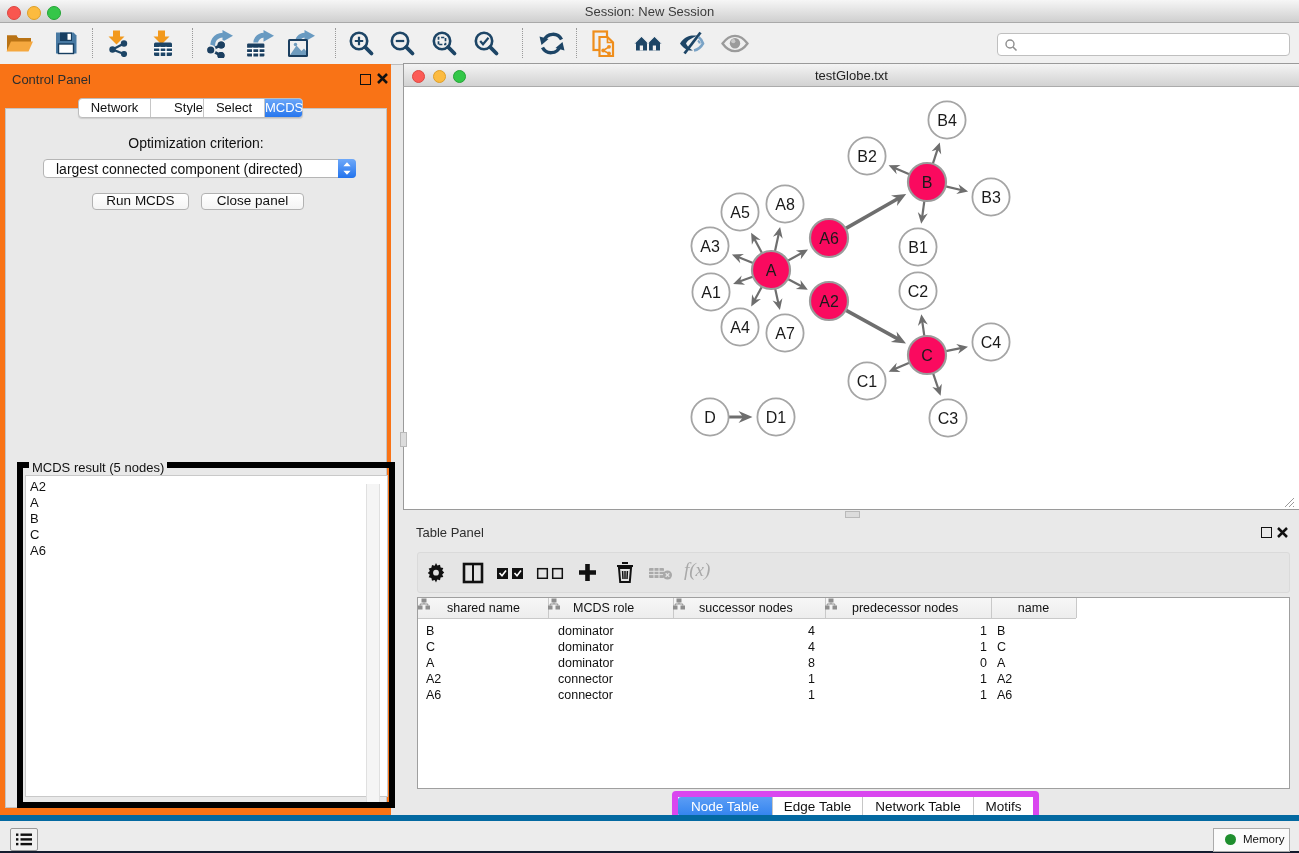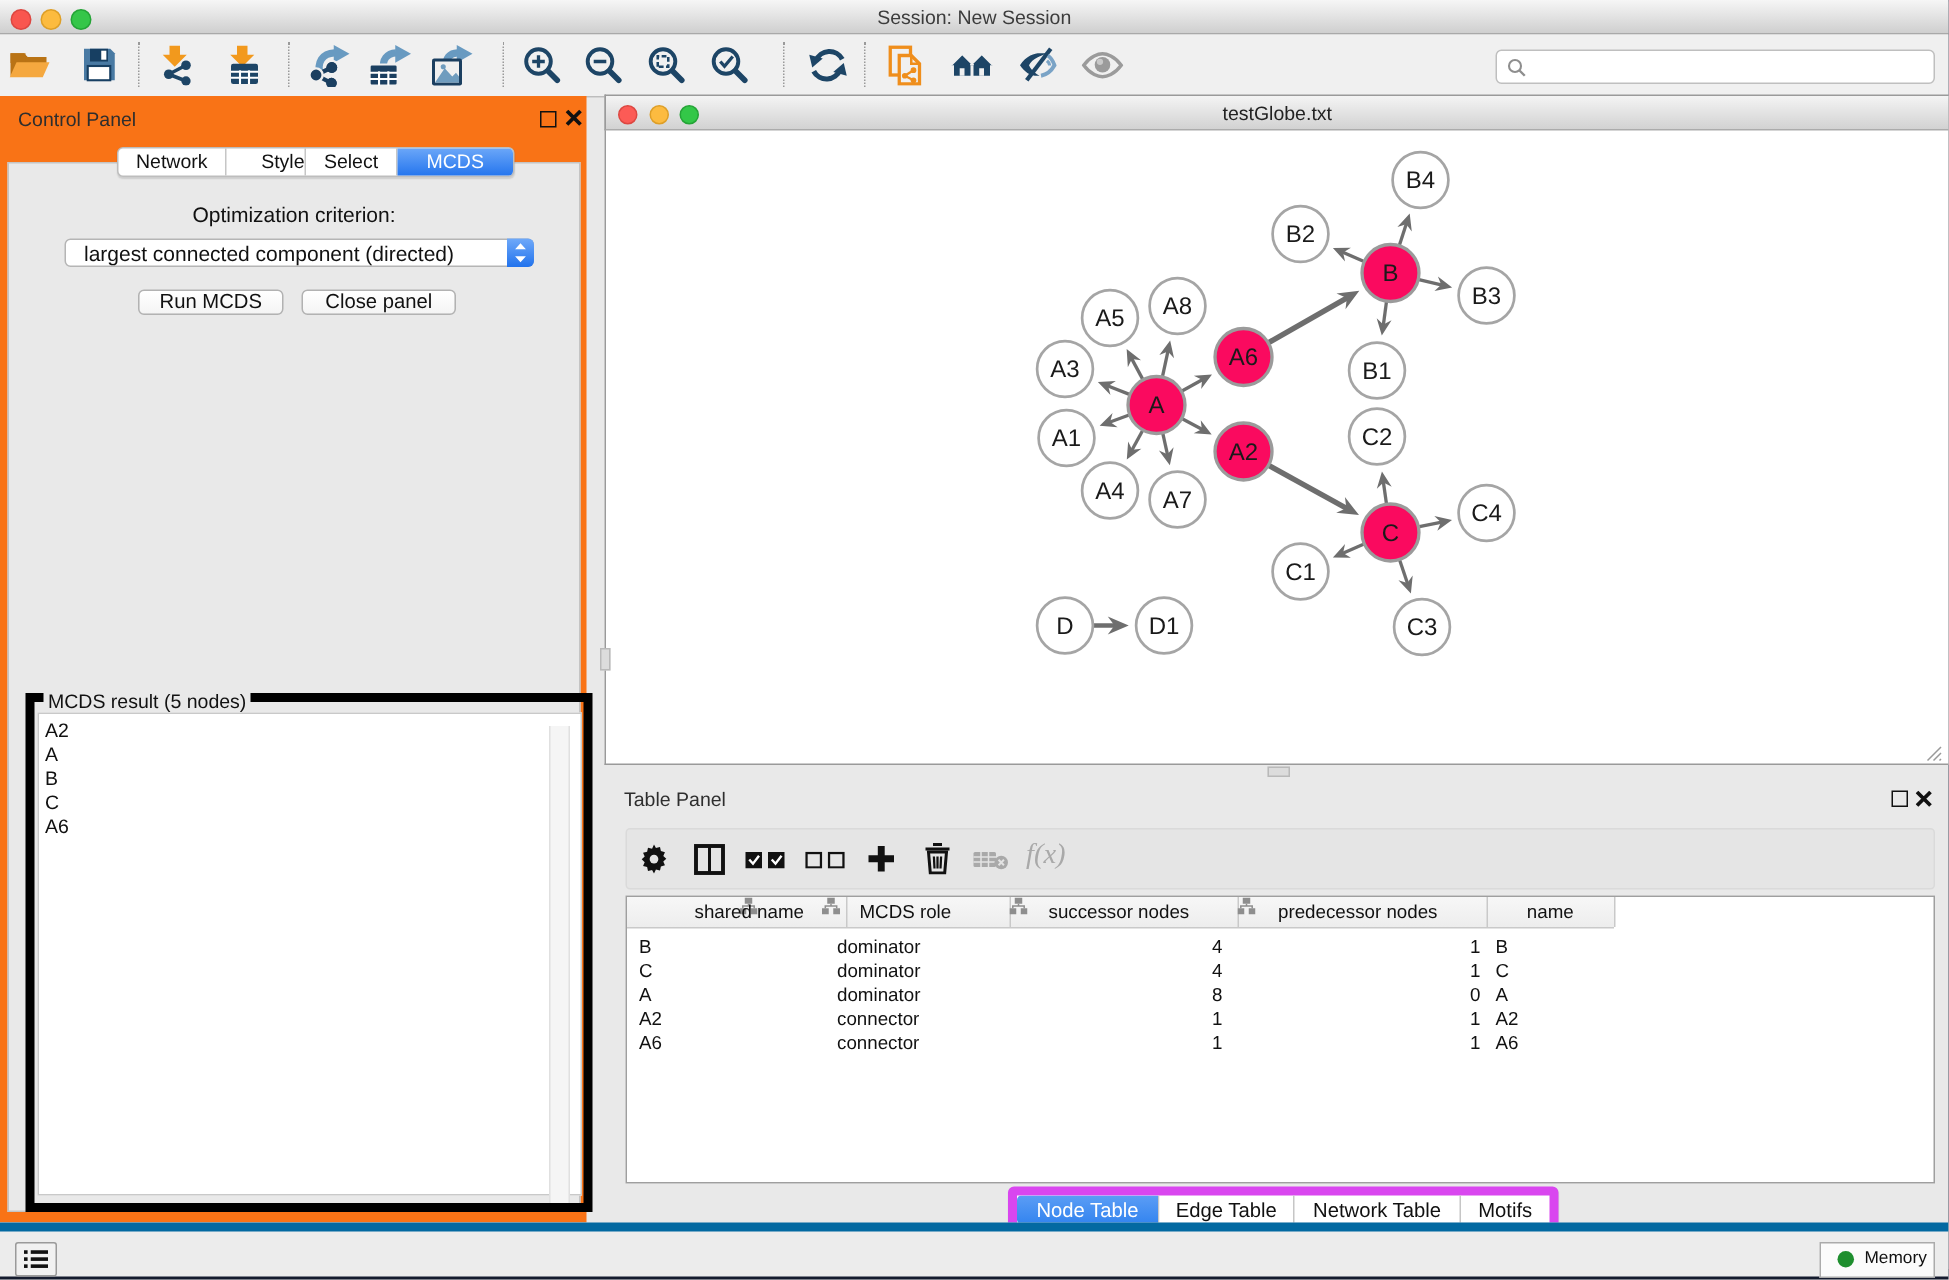--- a/index.html
+++ b/index.html
@@ -194,21 +194,21 @@
 <div id="cptitle">Control Panel</div>
 <div class="flbox" style="left:360px;top:10px;"></div>
 <svg class="xmark" style="left:377px;top:9px" width="11" height="11" viewBox="0 0 11 11">
         <path d="M1 1 L10 10 M10 1 L1 10" stroke="#111" stroke-width="2.5"></path>
       </svg>
 <div id="cpbody"></div>
 <div id="tabs">
 <div class="tab" style="width:71px;">Network</div>
 <div class="tab" style="width:52px;text-align:right;">Style</div>
 <div class="tab" style="width:60px;">Select</div>
-<div class="tab tabsel" style="width:77px;">MCDS</div>
+<div class="tab tabsel" style="width:37px;">MCDS</div>
 </div>
 <div id="dropdown">
         <span class="txt">largest connected component (directed)</span>
 <div class="step"><svg width="18" height="19" viewBox="0 0 18 19">
             <path d="M9 3.2 l3.6 4 h-7.2 z M9 15.8 l3.6-4 h-7.2 z" fill="#fff"></path>
           </svg></div>
 </div>
 <div id="optlabel">Optimization criterion:</div>
 <div class="btn" style="left:92px;top:129px;width:95px;">Run MCDS</div>
 <div class="btn" style="left:201px;top:129px;width:101px;">Close panel</div>
@@ -351,21 +351,21 @@
 <svg style="position:absolute;left:230px;top:13px" width="26" height="14" viewBox="0 0 26 14">
           <rect x="1" y="2" width="15" height="10" rx="1" fill="#a9a9a9"></rect>
           <path d="M1 5.3 H16 M1 8.6 H16 M6 2 V12 M11 2 V12" stroke="#e3e3e3" stroke-width="1"></path>
           <circle cx="19.5" cy="9" r="4.5" fill="#a9a9a9"></circle>
           <path d="M17.7 7.2 l3.6 3.6 M21.3 7.2 l-3.6 3.6" stroke="#e3e3e3" stroke-width="1.3"></path>
         </svg>
 <div style="position:absolute;left:266px;top:6px;font-family:'Liberation Serif',serif;font-style:italic;font-size:19px;color:#a9a9a9;">f(x)</div>
 </div>
 <div id="tbl">
 <div id="thead" style="width:658px;">
-<div class="th" style="left:16px;width:130px;text-align:center;"><svg class="hic" style="left:8px" width="12" height="12" viewBox="0 0 12 12">
+<div class="th" style="left:0;width:130px;"><svg class="hic" style="left:8px" width="12" height="12" viewBox="0 0 12 12">
               <g fill="#8e8e8e">
                 <rect x="3.5" y="0.5" width="5" height="4"></rect>
                 <rect x="0" y="7.5" width="4.5" height="4"></rect>
                 <rect x="7.5" y="7.5" width="4.5" height="4"></rect>
                 <path d="M6 4.5 V6 M2.2 7.5 V6 H9.8 V7.5" stroke="#8e8e8e" fill="none"></path>
               </g>
             </svg><span style="position:absolute;left:29px;top:3px;">shared name</span></div>
 <div class="th" style="left:130px;width:125px;"><svg class="hic" style="left:10px" width="12" height="12" viewBox="0 0 12 12">
               <g fill="#8e8e8e">
                 <rect x="3.5" y="0.5" width="5" height="4"></rect>

